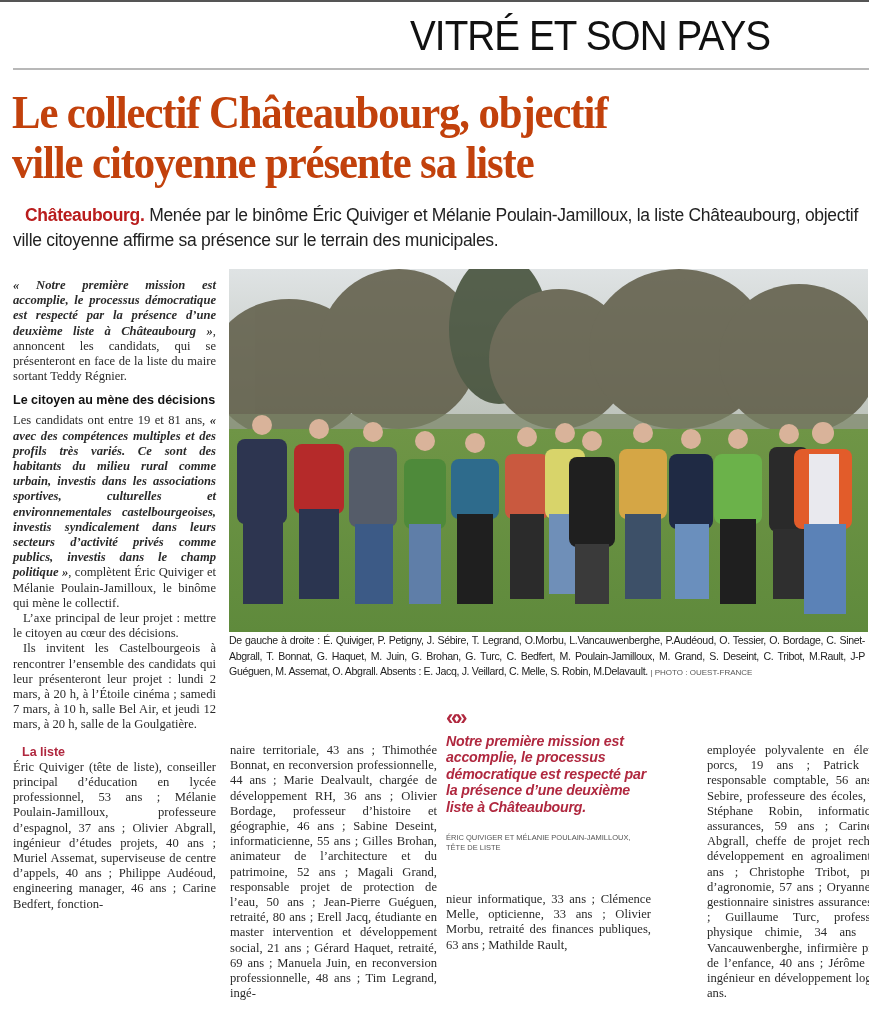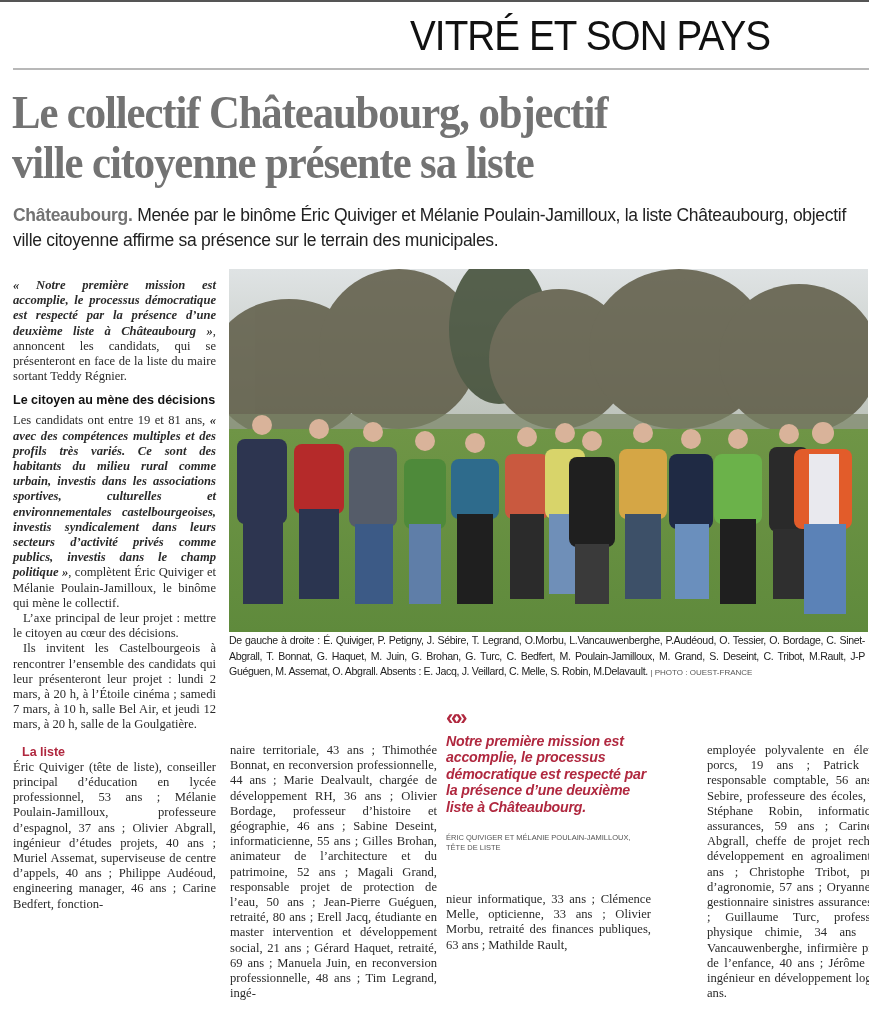--- a/index.html
+++ b/index.html
@@ -10,30 +10,30 @@
     .section-title {
       position: absolute; top: 12px; left: 410px;
       font-family: "Liberation Sans", sans-serif; font-size: 42px; font-weight: 400;
       letter-spacing: -1px; color: #111; white-space: nowrap; transform: scaleX(0.92); transform-origin: left top;
     }
     .section-rule { position: absolute; left: 13px; top: 68px; width: 856px; height: 2px; background: #b8b8b8; }
 
     .headline {
       position: absolute; left: 12px; top: 88px; width: 850px;
       font-family: "Liberation Serif", serif; font-weight: 700; font-size: 46px; line-height: 50px;
-      color: #737373; letter-spacing: -1.2px;
+      color: #c2410c; letter-spacing: -1.2px;
     }
     .headline span { display: block; transform: scaleX(0.93); transform-origin: left top; white-space: nowrap; }
 
     .lead {
       position: absolute; left: 13px; top: 203px; width: 850px;
       font-family: "Liberation Sans", sans-serif; font-size: 17.5px; line-height: 25px; color: #222;
       letter-spacing: -0.3px;
     }
-    .lead .place { color: #737373; font-weight: 700; }
+    .lead .place { color: #b91c1c; font-weight: 700; margin-left: 12px; }
 
     
     .col-left { position: absolute; left: 13px; top: 278px; width: 203px; }
     .kicker {
       font-family: "Liberation Sans", sans-serif; font-weight: 700; font-size: 16px; color: #b0283f;
       padding-bottom: 6px; border-bottom: 1px dotted #bbb; margin-bottom: 10px;
     }
     .body-text {
       font-family: "Liberation Serif", serif; font-size: 12.6px; line-height: 15.2px; color: #2a2a2a;
       text-align: justify; hyphens: manual;

